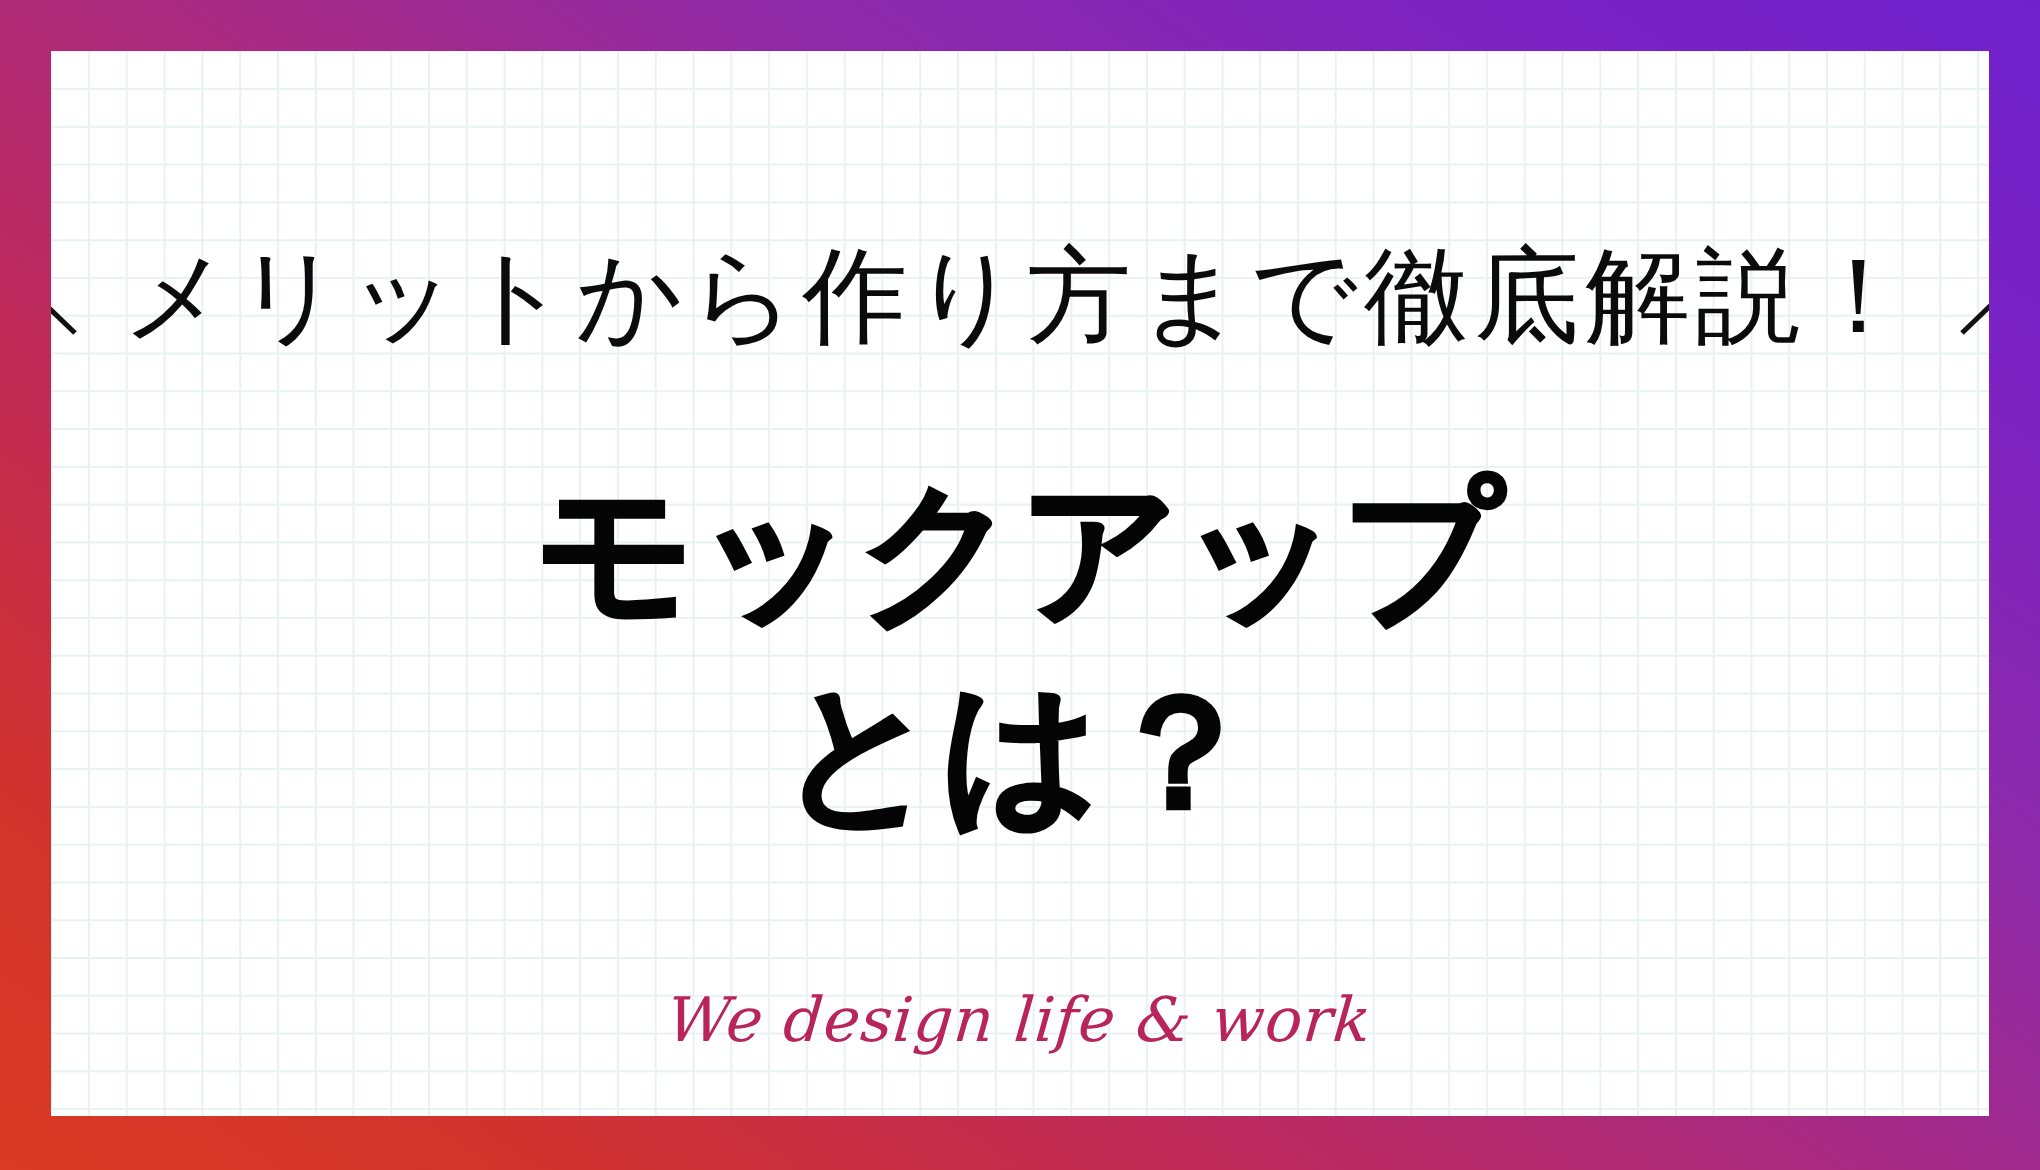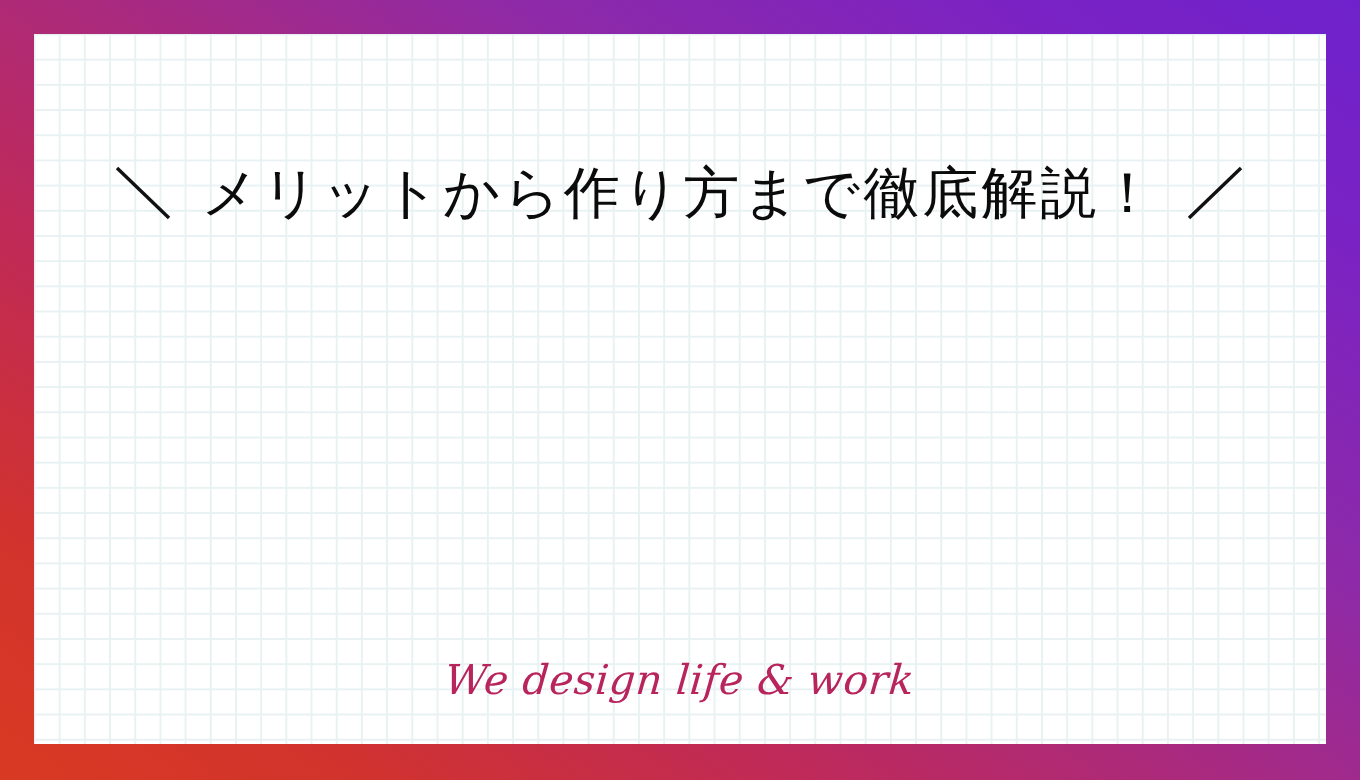--- a/index.html
+++ b/index.html
@@ -59,21 +59,21 @@
   }
   .slash line {
     stroke: #111111;
     stroke-width: 3.4;
     stroke-linecap: butt;
   }
 
   .kicker-text {
     font-family: "Liberation Sans", "DejaVu Sans", sans-serif;
     font-weight: 400;
-    font-size: 56px;
+    font-size: 70px;
     line-height: 1;
     letter-spacing: 0.055em;
     color: #0b0b0b;
     white-space: nowrap;
   }
 
   
   .headline {
     position: absolute;
     left: 0;
@@ -128,19 +128,23 @@
     <div class="kicker-row">
       <svg class="slash" viewBox="0 0 62 62" aria-hidden="true">
         <line x1="4" y1="6" x2="56" y2="56"></line>
       </svg>
       <span class="kicker-text">メリットから作り方まで徹底解説！</span>
       <svg class="slash" viewBox="0 0 62 62" aria-hidden="true">
         <line x1="56" y1="6" x2="4" y2="56"></line>
       </svg>
     </div>
 
+    <div class="headline">
+      <span class="headline-line">モックアップ</span>
+      <span class="headline-line">とは？</span>
+    </div>
 
     <div class="tagline">
       <span class="tagline-text">We design life &amp; work</span>
     </div>
 
   </div>
 </div>
 
 </body></html>

